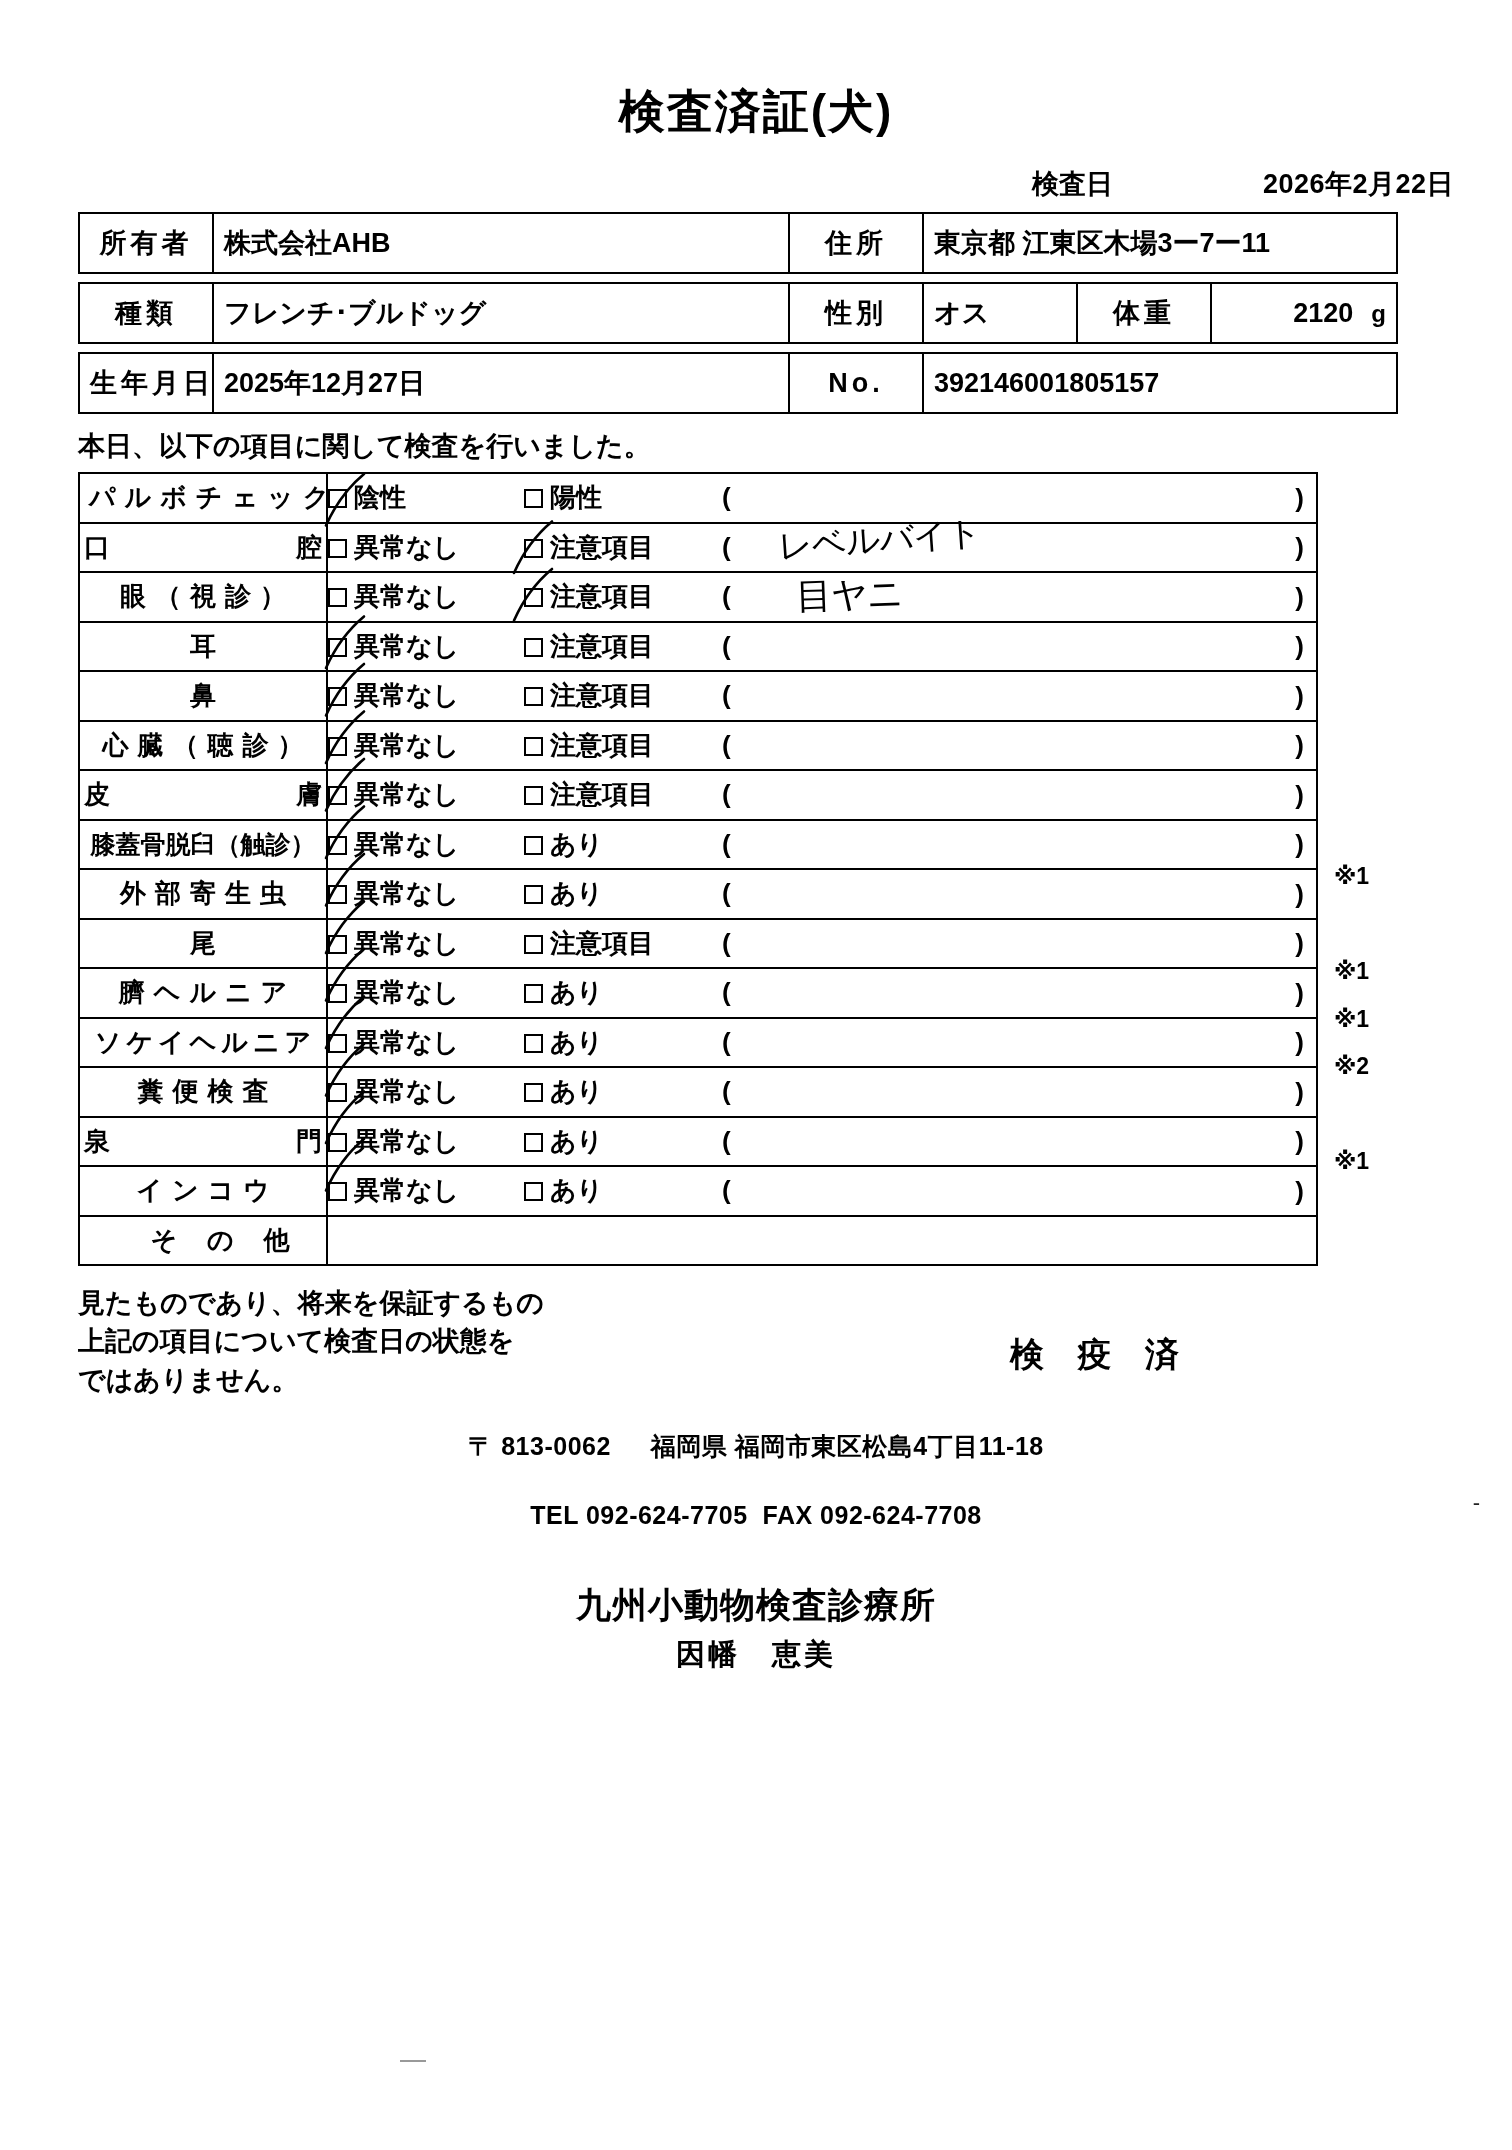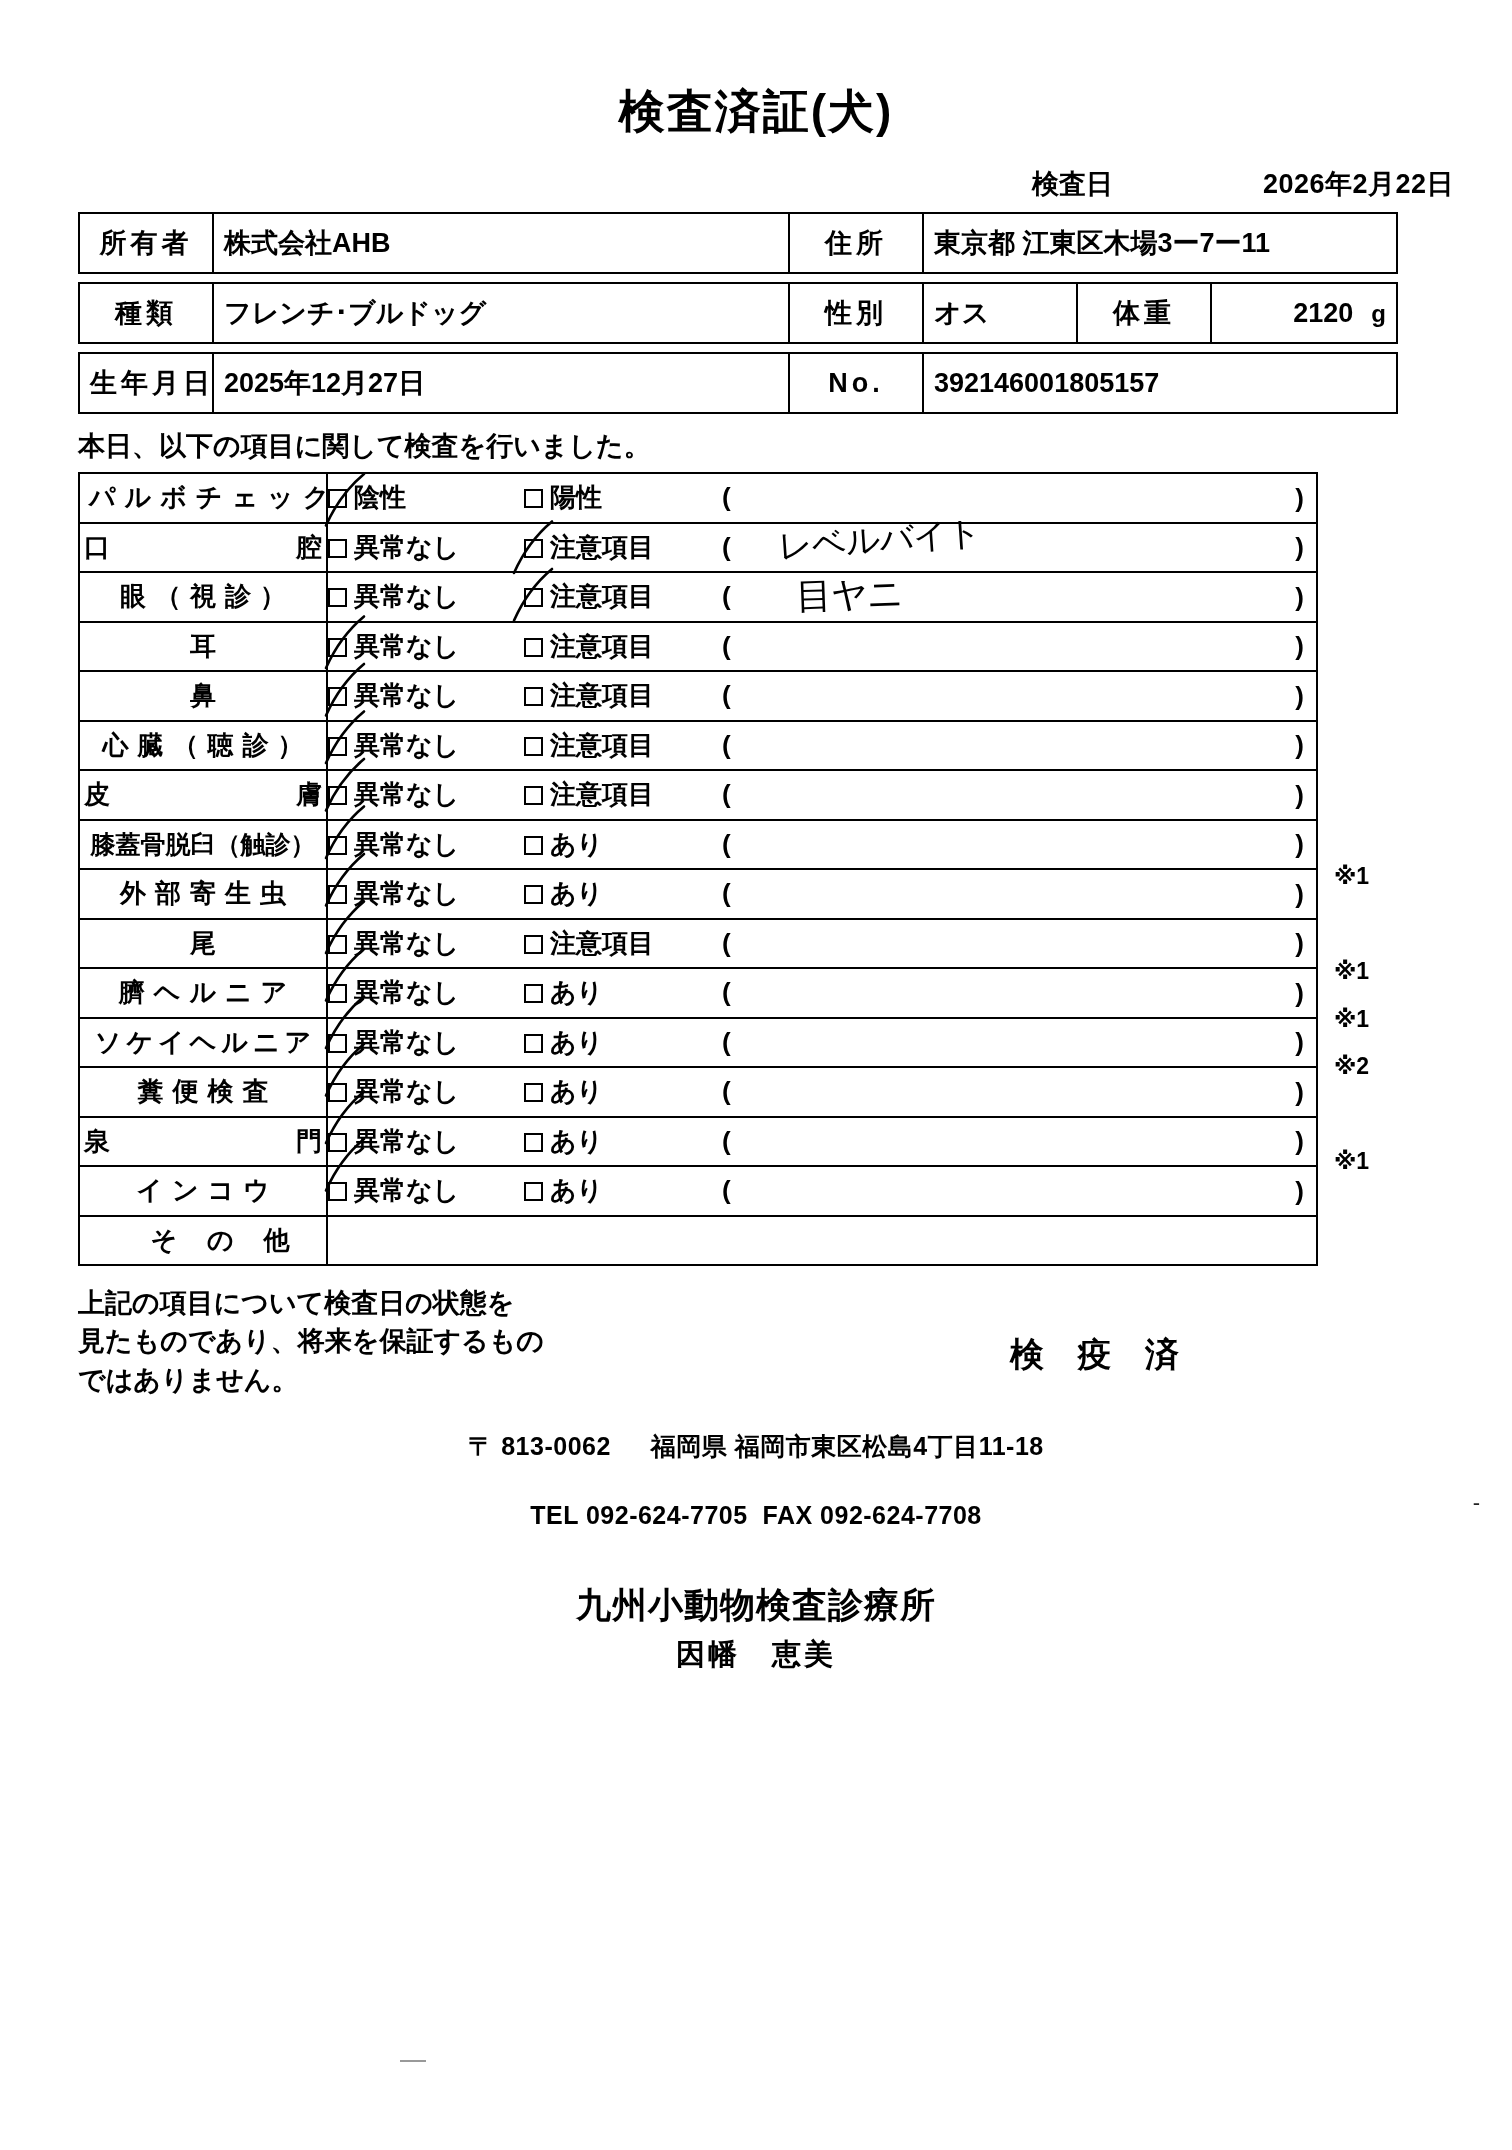--- a/index.html
+++ b/index.html
@@ -296,22 +296,22 @@
           <path d="M 248 576 Q 262 544.5 286 524.5" stroke="#000" stroke-width="2.6" fill="none" stroke-linecap="round"></path>
           <path d="M 248 623.5 Q 262 592 286 572" stroke="#000" stroke-width="2.6" fill="none" stroke-linecap="round"></path>
           <path d="M 248 671 Q 262 639.5 286 619.5" stroke="#000" stroke-width="2.6" fill="none" stroke-linecap="round"></path>
           <path d="M 248 718.5 Q 262 687 286 667" stroke="#000" stroke-width="2.6" fill="none" stroke-linecap="round"></path>
         </svg><div style="position: absolute; left: 700px; top: 44.5px; font-size: 34px; font-family: &quot;Liberation Serif&quot;, serif; font-weight: normal; letter-spacing: -1px; transform: rotate(-4deg); white-space: nowrap;">レベルバイト</div><div style="position: absolute; left: 718px; top: 99px; font-size: 36px; font-family: &quot;Liberation Serif&quot;, serif; font-weight: normal; letter-spacing: -1px; transform: rotate(-2deg); white-space: nowrap;">目ヤニ</div></div>
   </div>
 
 
   <div class="disclaimer-row">
     <div class="disclaimer">
+      <div>見たものであり、将来を保証するもの</div>
       <div>上記の項目について検査日の状態を</div>
-      <div>見たものであり、将来を保証するもの</div>
       <div>ではありません。</div>
     </div>
     <div class="quarantine">検 疫 済</div>
   </div>
 
   <div class="clinic-addr">
     <span>〒</span>
     <span>813-0062</span><span class="zip-gap"></span><span>福岡県 福岡市東区松島4丁目11-18</span>
   </div>
 

